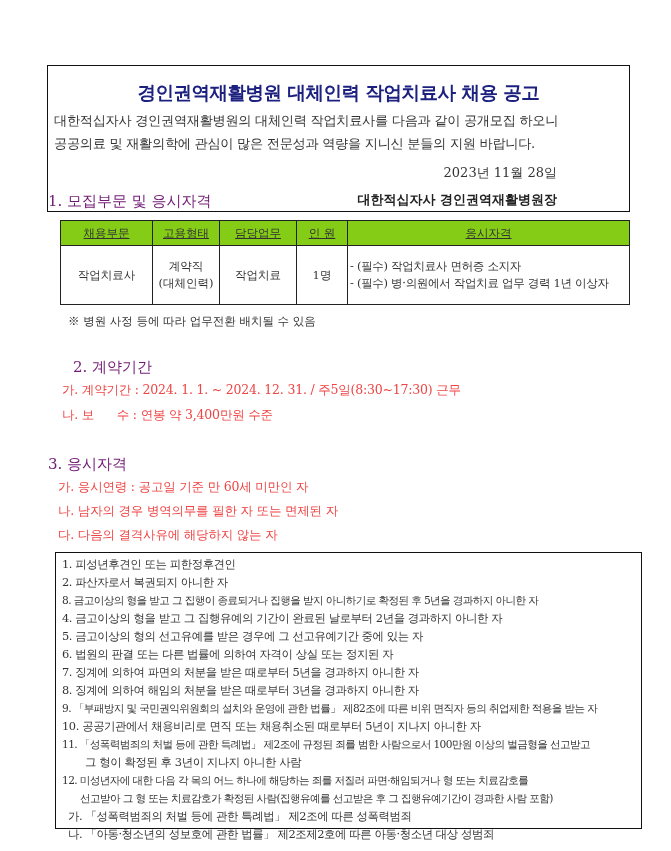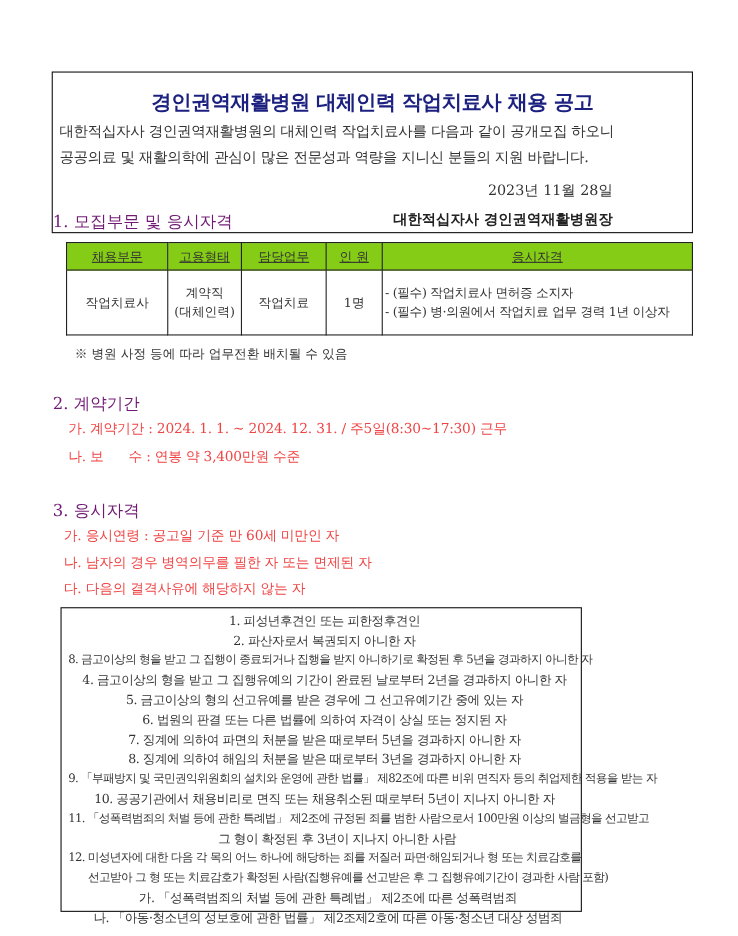--- a/index.html
+++ b/index.html
@@ -36,23 +36,23 @@
   }
   table.recruit th, table.recruit td {
     border: 1px solid #222; text-align: center; font-weight: normal; padding: 0;
   }
   table.recruit th { background: #84cc16; height: 24px; text-decoration: underline; }
   table.recruit td { height: 58px; line-height: 17px; }
   table.recruit td.qual { text-align: left; padding-left: 2px; letter-spacing: -0.3px; }
   .note { position: absolute; left: 68px; top: 314px; font-size: 11.5px; color: #333; }
   .line { position: absolute; font-size: 12.5px; color: #ef4444; white-space: pre; letter-spacing: -0.2px; }
   .disq-box {
-    position: absolute; left: 55px; top: 552px; width: 474px; height: 277px;
+    position: absolute; left: 55px; top: 552px; width: 587px; height: 277px;
     border: 1.5px solid #111; box-sizing: border-box; padding: 2px 0 0 6px;
-    font-size: 11.4px; color: #333; letter-spacing: -0.4px; text-align: center;
+    font-size: 11.4px; color: #333; letter-spacing: -0.4px;
   }
   .disq-item { line-height: 18px; white-space: nowrap; }
   .disq-item.indent { padding-left: 23px; }
   .disq-item.narrow { font-size: 10.6px; letter-spacing: -0.6px; }
   .disq-item.sub { padding-left: 6px; }
 </style>
 </head>
 <body>
 
 <div class="header-box">
@@ -94,21 +94,21 @@
     <td class="qual">
       <div>- (필수) 작업치료사 면허증 소지자</div>
       <div>- (필수) 병·의원에서 작업치료 업무 경력 1년 이상자</div>
     </td>
   </tr>
 </tbody>
   </table>
 
 <div class="note">※ 병원 사정 등에 따라 업무전환 배치될 수 있음</div>
 
-<div class="section-title" style="top:358px;">2. 계약기간</div>
+<div class="section-title" style="top:358px;margin-left:25px;">2. 계약기간</div>
 <div class="line" style="left:62px; top:382px;">가. 계약기간 : 2024. 1. 1. ~ 2024. 12. 31. / 주5일(8:30~17:30) 근무</div>
 <div class="line" style="left:62px; top:407px;">나. 보      수 : 연봉 약 3,400만원 수준</div>
 
 <div class="section-title" style="top:455px;">3. 응시자격</div>
 <div class="line" style="left:58px; top:479px;">가. 응시연령 : 공고일 기준 만 60세 미만인 자</div>
 <div class="line" style="left:58px; top:503px;">나. 남자의 경우 병역의무를 필한 자 또는 면제된 자</div>
 <div class="line" style="left:58px; top:527px;">다. 다음의 결격사유에 해당하지 않는 자</div>
 
 <div class="disq-box">
   <div class="disq-item">1. 피성년후견인 또는 피한정후견인</div>

